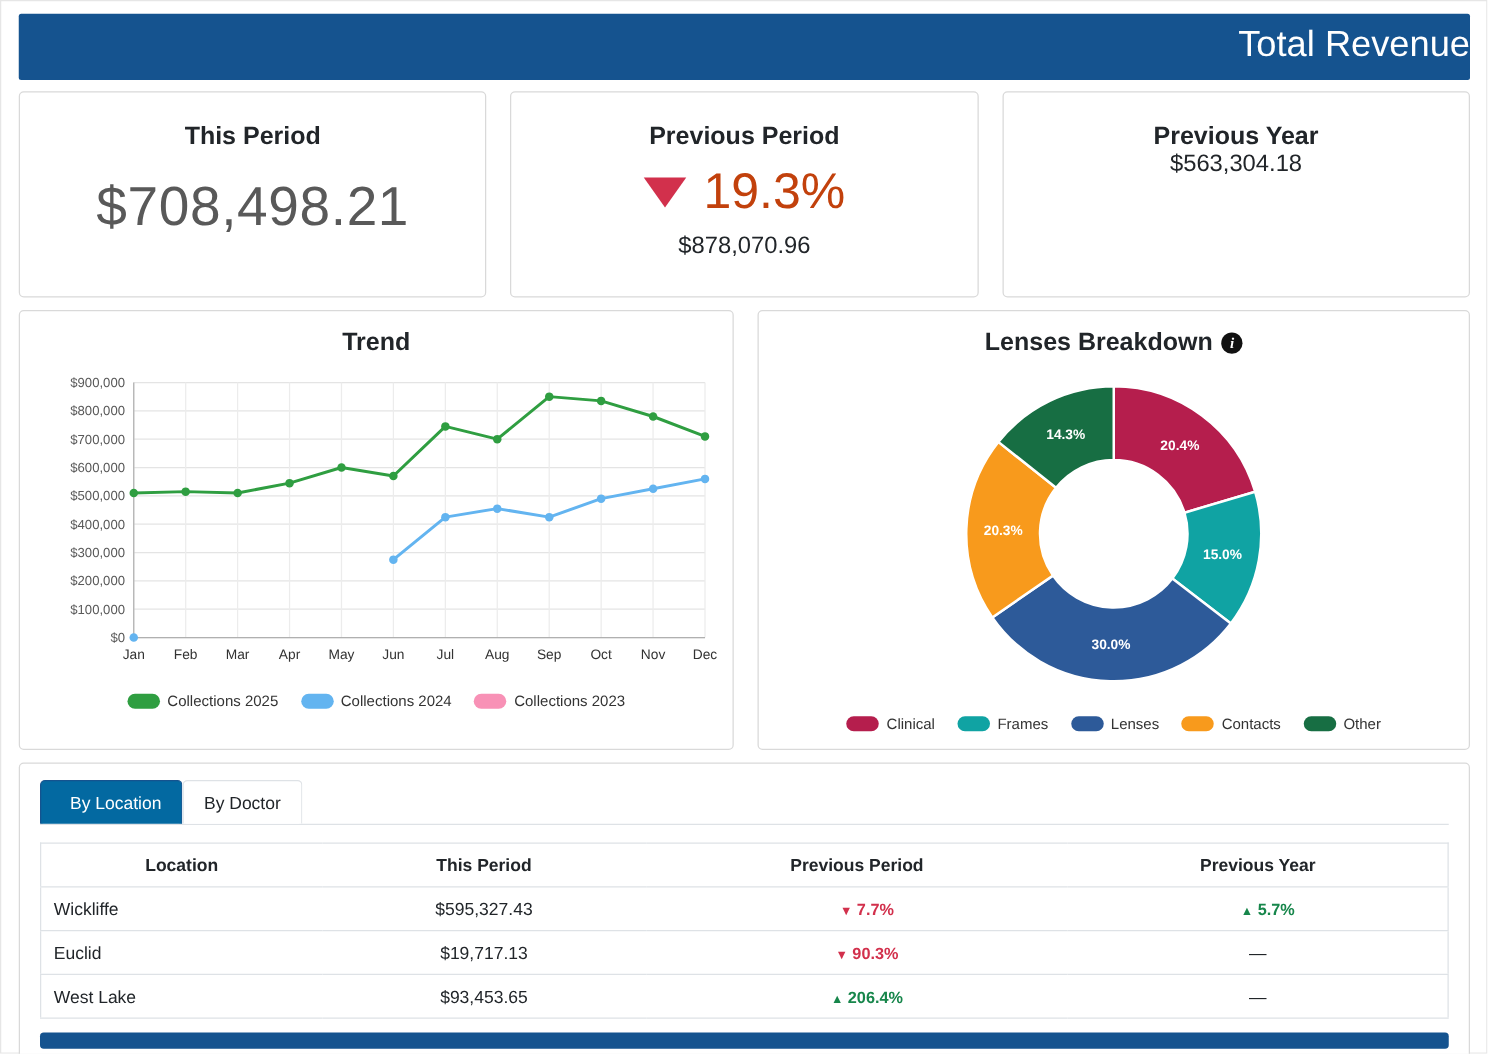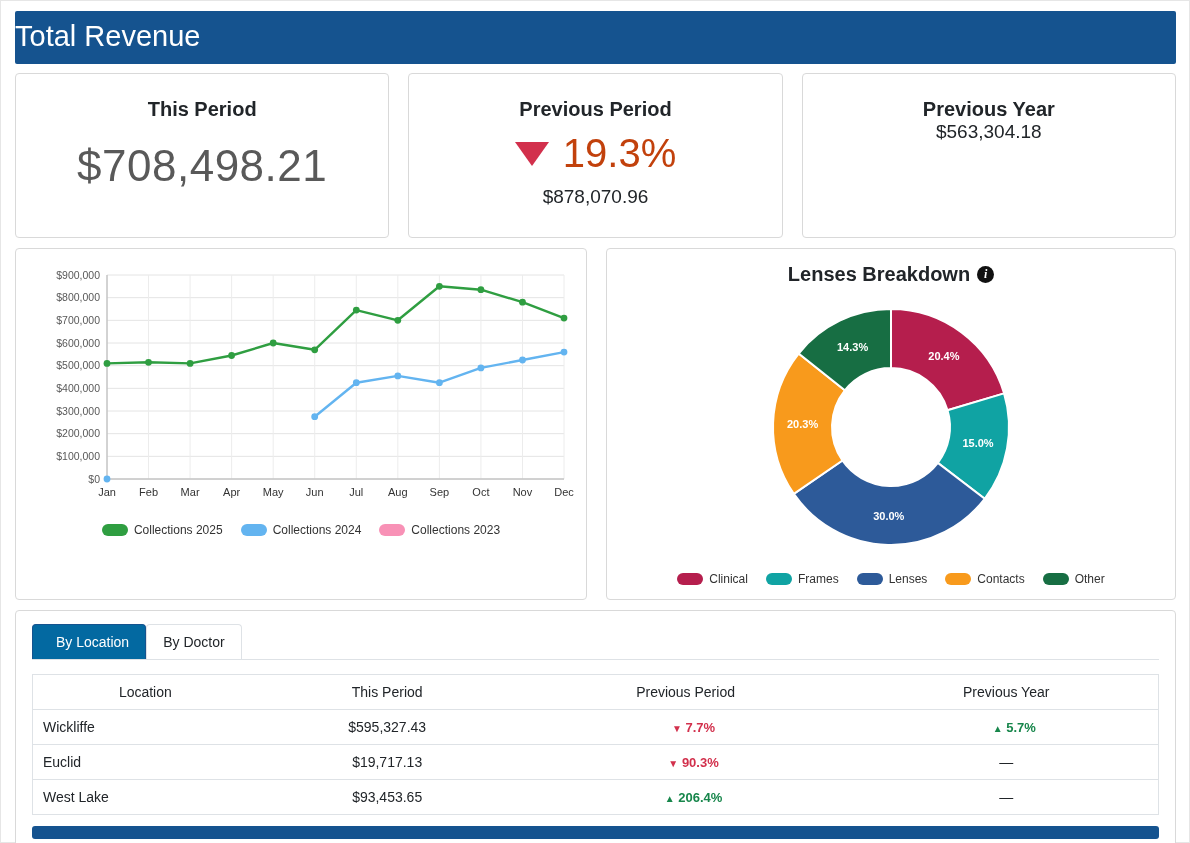--- a/index.html
+++ b/index.html
@@ -5,21 +5,21 @@
   * { box-sizing: border-box; margin: 0; padding: 0; }
   html,body { background:#fff; }
   body {
     width: 1190px; height: 843px;
     font-family: "Liberation Sans", sans-serif;
     color: #212529;
   }
   .page { width:1190px; height:843px; padding:10px 13px 6px 14px; border:1px solid #e6e6e6; background:#fff; }
 
   .header {
-    background:#15538f; color:#fff; text-align:left;
+    background:#15538f; color:#fff; text-align:right;
     font-size:29px; font-weight:400; padding:9px 0 11px;
     margin-bottom:9px; border-radius:2px;
   }
 
   .card { background:#fff; border:1px solid #d9d9d9; border-radius:4px; }
 
   .kpi-row { display:flex; gap:19px; margin-bottom:10px; }
   .kpi { flex:1; text-align:center; padding:24px 10px 22px; min-height:165px; }
   .kpi-title { font-size:20px; font-weight:700; color:#212529; }
   .kpi-value-big { font-size:44px; color:#595959; margin-top:20px; letter-spacing:0.5px; }
@@ -49,21 +49,21 @@
 
   .table-card { padding:13px 0 6px; }
   .tabs { display:flex; margin:0 16px; border-bottom:1px solid #dee2e6; }
   .tab { font-size:14px; padding:9px 16px; background:#fff; border:1px solid transparent;
          border-bottom:none; border-radius:4px 4px 0 0; cursor:pointer;
          font-family:inherit; color:#212529; }
   .tab.active { background:#0369a1; color:#fff; border-color:#15538f;padding-left:23px; }
   .tab:not(.active) { border-color:#dee2e6; }
   table { width:calc(100% - 32px); margin:14px 16px 0; border-collapse:collapse;
           font-size:14px; border:1px solid #dee2e6; }
-  thead th { font-weight:400; text-align:center; padding:9px 8px; border-bottom:1px solid #dee2e6; }
+  thead th { font-weight:700; text-align:center; padding:9px 8px; border-bottom:1px solid #dee2e6; }
   th:nth-child(1){ width:20%; } th:nth-child(2){ width:23%; }
   th:nth-child(3){ width:30%; } th:nth-child(4){ width:27%; }
   td { padding:9px 8px; text-align:center; border-bottom:1px solid #dee2e6; color:#212529; }
   td.loc { text-align:left; padding-left:10px; }
   .pct { font-weight:700; font-size:13px;margin-left:16px; }
   .pct.down { color:#d2304c; }
   .pct.up { color:#17864b; }
   .tri-sm { font-size:10px; }
   .dash { font-size:14px; color:#212529; }
   .table-footer-bar { height:13px; background:#15538f; border-radius:3px; margin:11px 16px 4px; }
@@ -89,20 +89,21 @@
       <div class="kpi-sub">$878,070.96</div>
     </div>
     <div class="card kpi">
       <div class="kpi-title">Previous Year</div>
       <div class="kpi-sub">$563,304.18</div>
     </div>
   </div>
 
   <div class="charts-row">
     <div class="card chart-card trend-card">
+      <div class="chart-title">Trend</div>
       <svg width="545" height="252" viewBox="0 0 545 252">
           <line x1="78" x2="535" y1="216" y2="216" stroke="#e4e4e4" stroke-width="1"></line>
           <text x="71" y="219.5" text-anchor="end" font-size="10.5" fill="#595959">$0</text>
           <line x1="78" x2="535" y1="193.33333333333334" y2="193.33333333333334" stroke="#e4e4e4" stroke-width="1"></line>
           <text x="71" y="196.83333333333334" text-anchor="end" font-size="10.5" fill="#595959">$100,000</text>
           <line x1="78" x2="535" y1="170.66666666666669" y2="170.66666666666669" stroke="#e4e4e4" stroke-width="1"></line>
           <text x="71" y="174.16666666666669" text-anchor="end" font-size="10.5" fill="#595959">$200,000</text>
           <line x1="78" x2="535" y1="148" y2="148" stroke="#e4e4e4" stroke-width="1"></line>
           <text x="71" y="151.5" text-anchor="end" font-size="10.5" fill="#595959">$300,000</text>
           <line x1="78" x2="535" y1="125.33333333333334" y2="125.33333333333334" stroke="#e4e4e4" stroke-width="1"></line>

